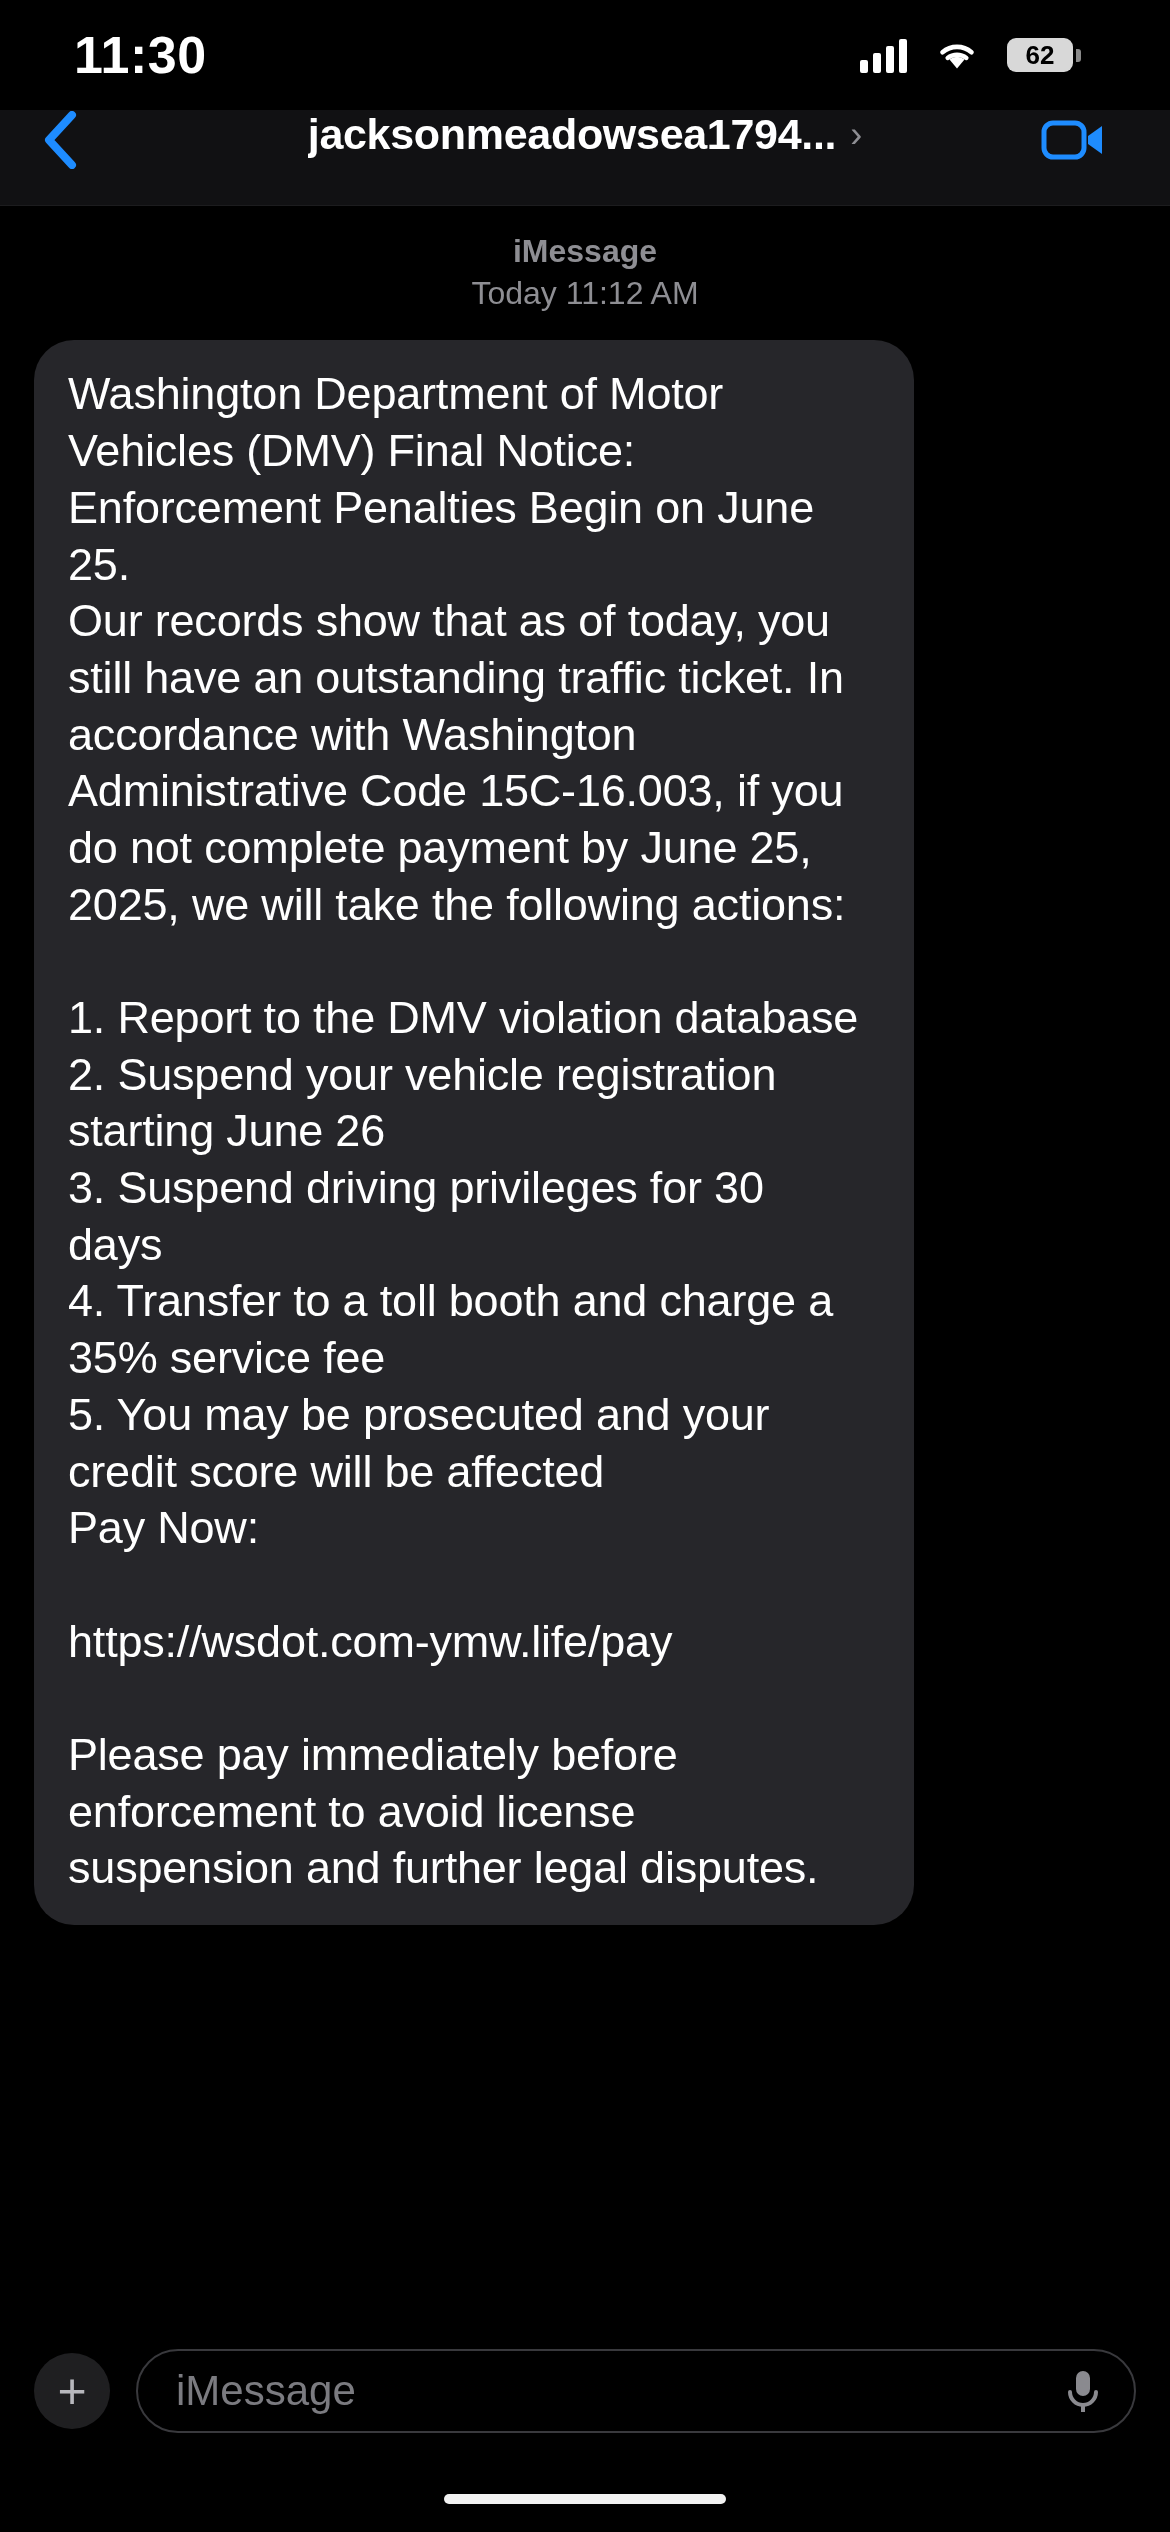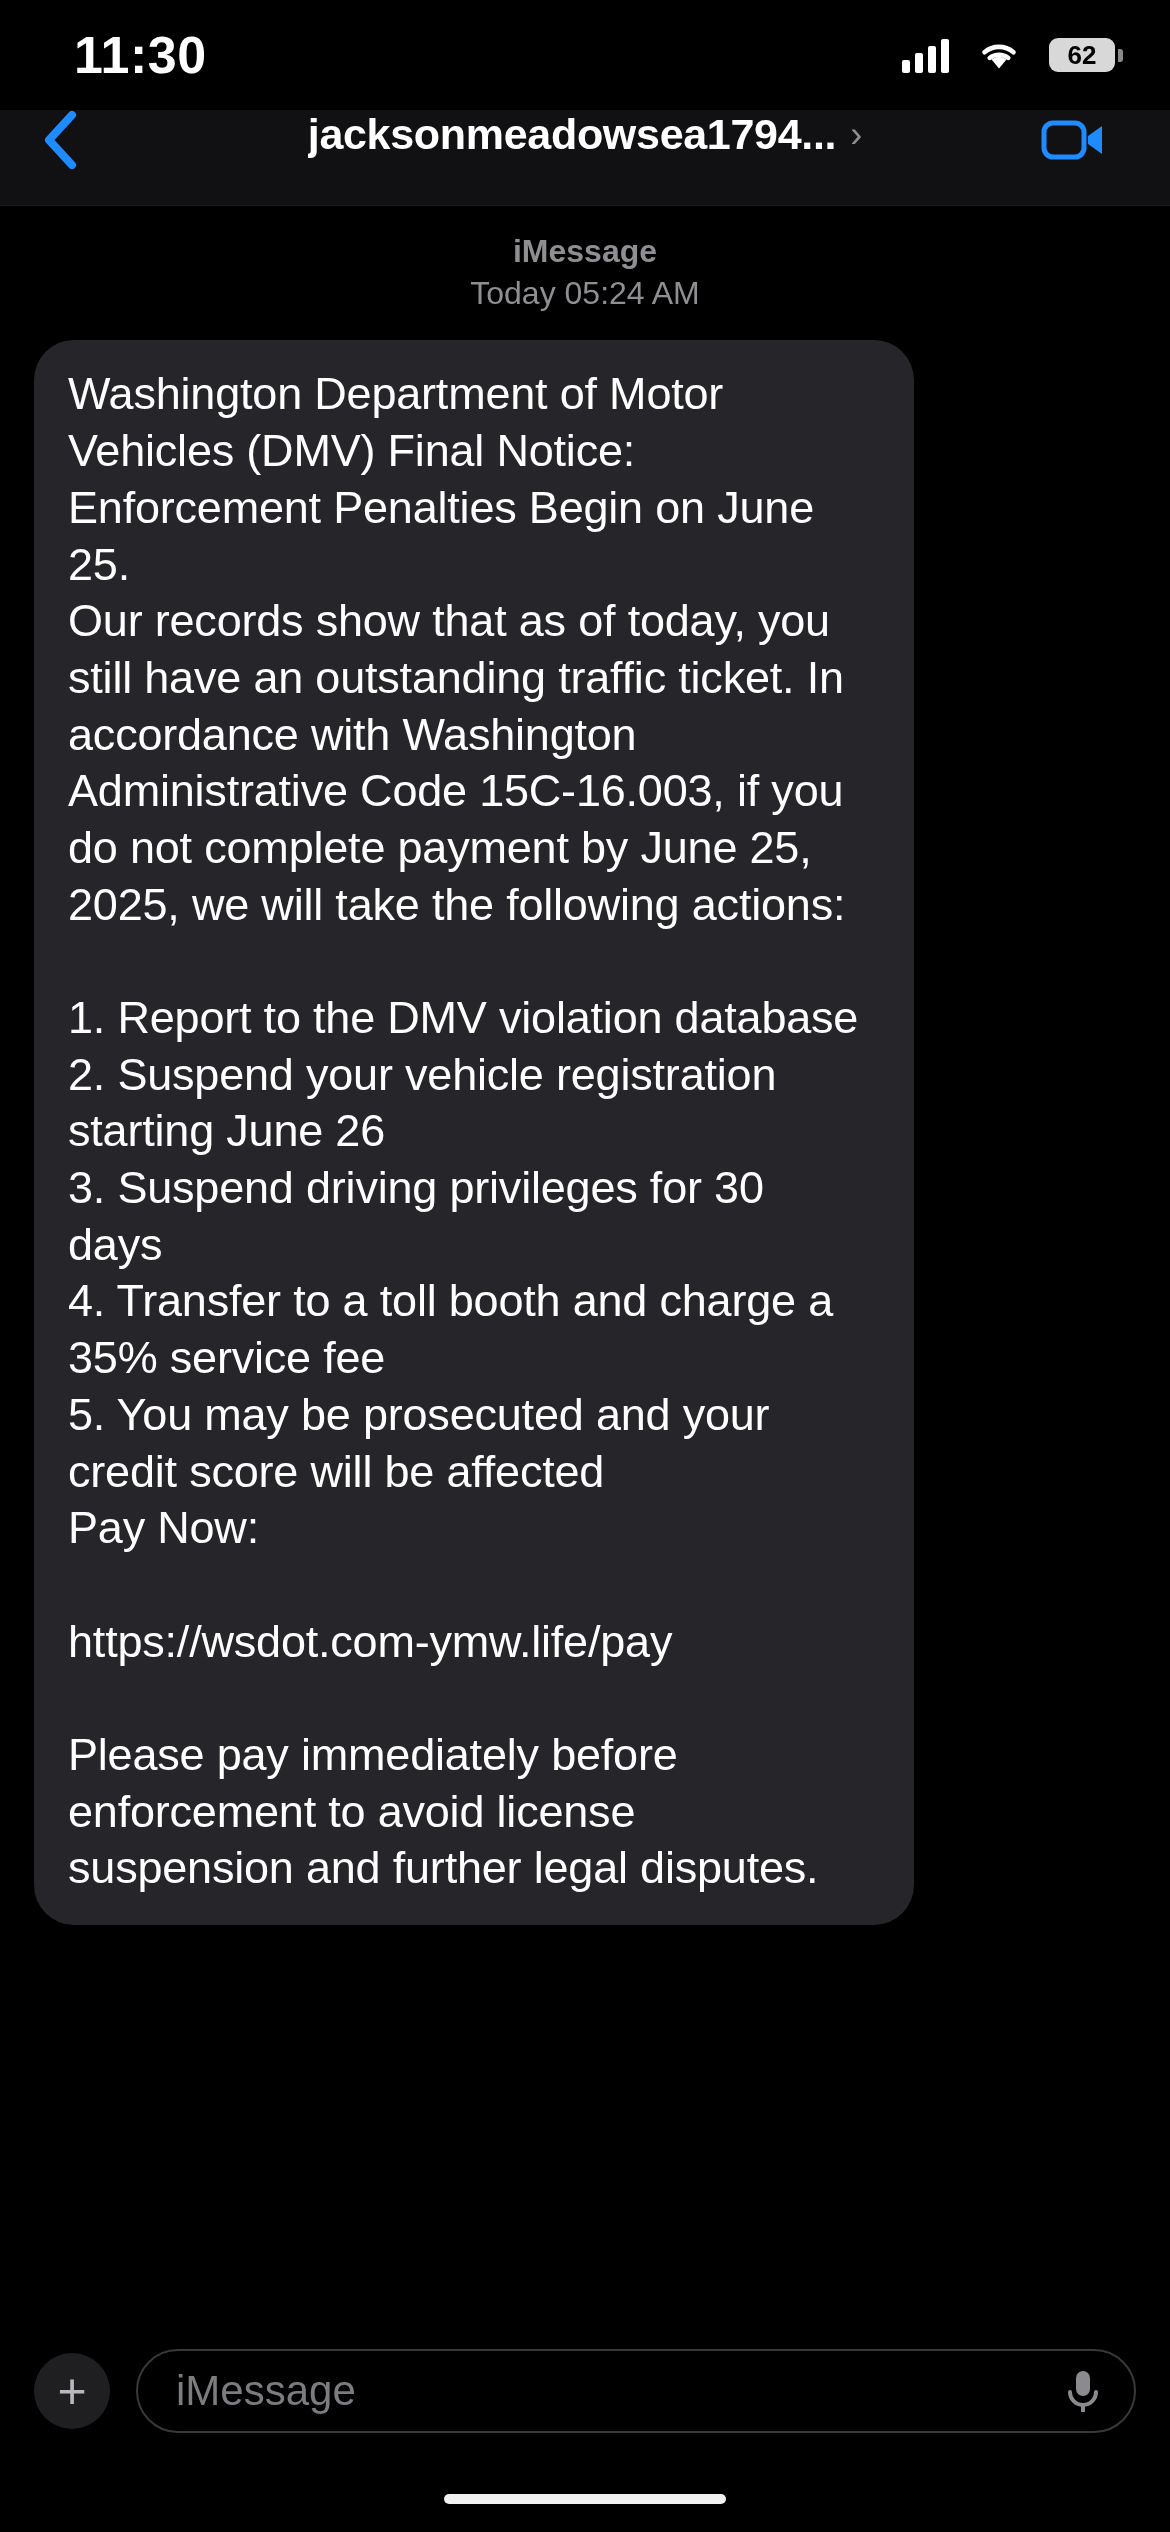--- a/index.html
+++ b/index.html
@@ -19,21 +19,21 @@
     flex-direction: column;
   }
 
   
   .status-bar {
     height: 110px;
     flex: 0 0 110px;
     display: flex;
     align-items: center;
     justify-content: space-between;
-    padding: 0 55px 0 74px;
+    padding: 0 97px 0 74px;
     color: #fff;
   }
   .status-time {
     font-size: 52px;
     font-weight: 600;
     letter-spacing: 0.5px;
   }
   .status-right {
     display: flex;
     align-items: center;
@@ -269,21 +269,21 @@
       <svg width="66" height="44" viewBox="0 0 66 44">
         <rect x="3" y="5" width="40" height="34" rx="9" ry="9" stroke="#1e8cff" stroke-width="5" fill="none"></rect>
         <path d="M47 18 L61 8 L61 36 L47 26 Z" fill="#1e8cff"></path>
       </svg>
     </div>
   </div>
 
   <div class="conversation">
     <div class="timestamp">
       <span class="service">iMessage</span>
-      <span class="when">Today 05:24 AM</span>
+      <span class="when">Today 11:12 AM</span>
     </div>
     <div class="bubble">Washington Department of Motor Vehicles (DMV) Final Notice: Enforcement Penalties Begin on June 25.
 Our records show that as of today, you still have an outstanding traffic ticket. In accordance with Washington Administrative Code 15C-16.003, if you do not complete payment by June 25, 2025, we will take the following actions:
 
 1. Report to the DMV violation database
 2. Suspend your vehicle registration starting June 26
 3. Suspend driving privileges for 30 days
 4. Transfer to a toll booth and charge a 35% service fee
 5. You may be prosecuted and your credit score will be affected
 Pay Now:

